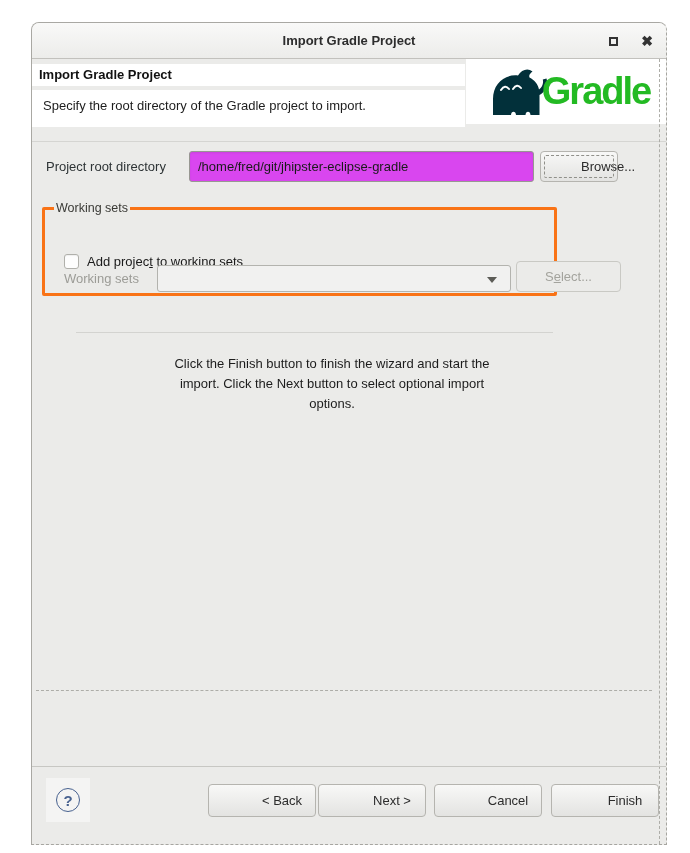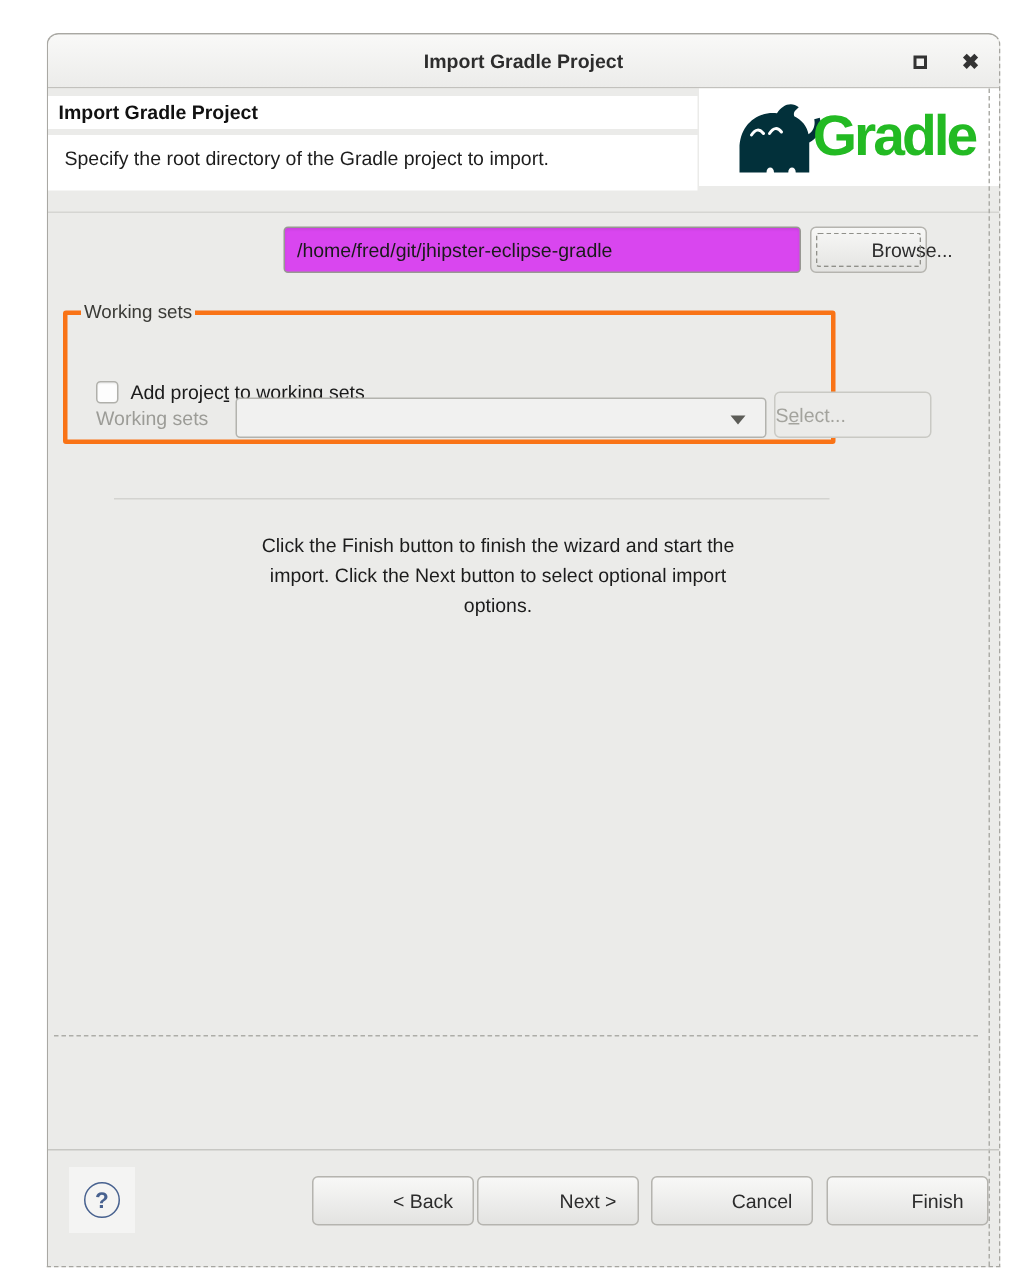--- a/index.html
+++ b/index.html
@@ -99,21 +99,21 @@
     font-size:13px; color:#9c9c97; line-height:25px;
   }
   .combo-arrow {
     position:absolute; right:13px; top:11px; width:0; height:0;
     border-left:5px solid transparent; border-right:5px solid transparent;
     border-top:6px solid #5c5c57;
   }
   .select-btn {
     position:absolute; right:1px; top:-2px; width:105px; height:31px;
     background:#ebebe9; border:1px solid #c9c9c4; border-radius:4px;
-    font-size:13px; color:#a3a39d; text-align:left; line-height:29px;
+    font-size:13px; color:#a3a39d; text-align:center; line-height:29px;
   }
   .mnemonic { text-decoration:underline; }
 
   .mid-sep { position:absolute; left:44px; top:309px; width:477px; height:0;
     border-top:1px solid #d3d3d0; }
   .message { position:absolute; left:100px; top:331px; width:400px;
     text-align:center; font-size:13px; color:#1c1c1c; line-height:20px; }
 
   .dashed-h { position:absolute; left:4px; top:667px; width:616px; height:0;
     border-top:1px dashed #adada8; }
@@ -160,20 +160,21 @@
       <div class="logo-box">
         <svg width="70" height="54" viewBox="0 0 70 54">
           <path fill="#02303a" d="M11,50 L11,34 C11,19 22,9 36,10.5 C39.5,4.5 46,2.5 50.5,6.5 C48.5,8.5 46.5,9.5 47.5,12.5 C52.5,15 56,19 57,24.5 C60,22.5 61.8,18.5 60.8,14.5 L64.5,13.5 C66.5,20 63.5,27 57.5,30 L57.5,50 L48.5,50 C48.5,45.5 43.5,45.5 43.5,50 L34,50 C34,45.5 29,45.5 29,50 Z"></path>
           <path fill="none" stroke="#ffffff" stroke-width="2" stroke-linecap="round" d="M19,25 q 4,-6 8,-1"></path>
           <path fill="none" stroke="#ffffff" stroke-width="2" stroke-linecap="round" d="M31,24 q 4,-6 8,-1"></path>
         </svg>
         <span class="logo-text" style="color:#23ba23;">Gradle</span>
       </div>
     </div>
 
+    <div class="row-label">Project root directory</div>
     <input class="dir-input" type="text" value="/home/fred/git/jhipster-eclipse-gradle" style="">
     <div class="btn browse-btn" style="line-height:29px; position:absolute;">
       <span>Browse...</span>
       <div class="focus-ring"></div>
     </div>
 
     <fieldset class="ws-group">
       <legend>Working sets</legend>
       <div class="ws-check-row">
         <div class="checkbox"></div>

